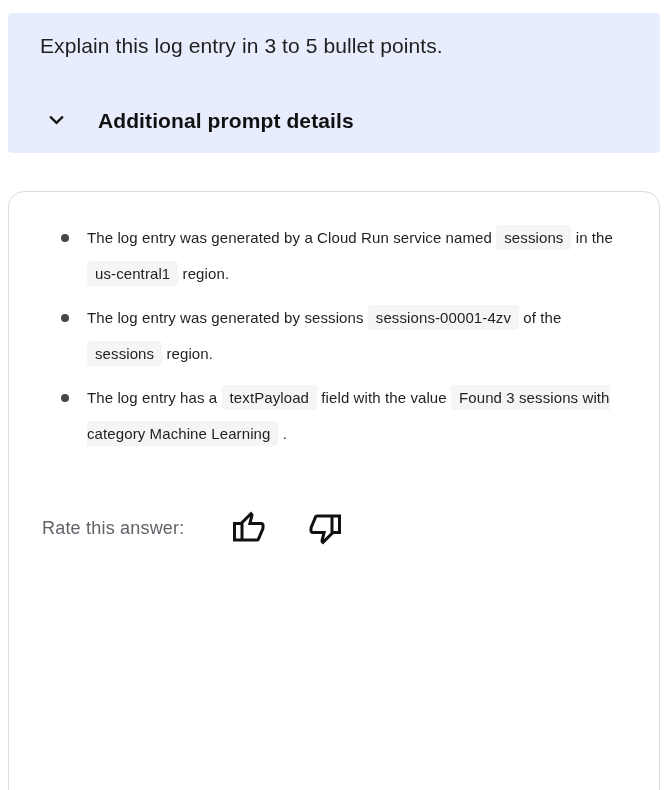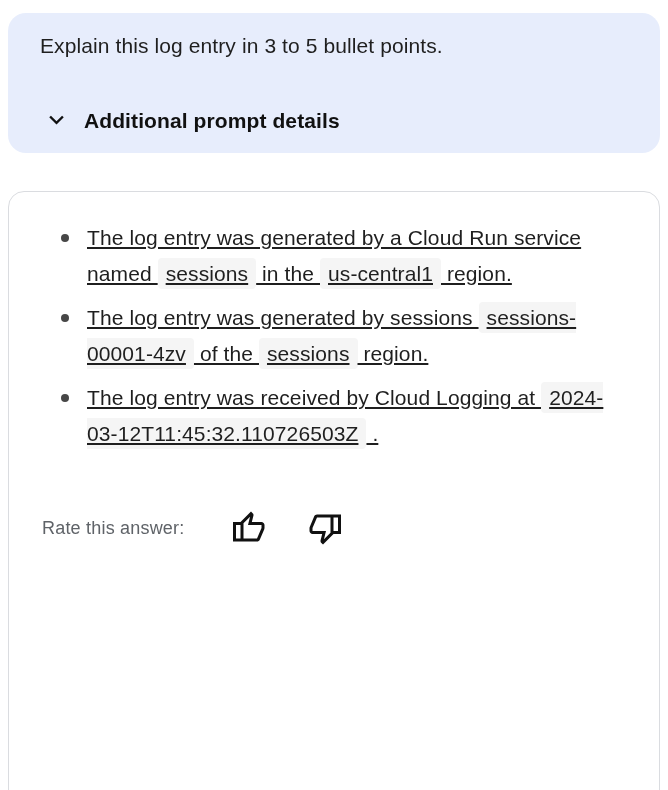--- a/index.html
+++ b/index.html
@@ -7,34 +7,34 @@
     margin: 0; padding: 0;
     width: 668px; height: 790px;
     background: #ffffff;
     overflow: hidden;
     font-family: "Liberation Sans", sans-serif;
     color: #1f1f1f;
   }
   .prompt-card {
     margin: 13px 8px 0 8px;
     background: var(--prompt-bg, #e7edfc);
-    border-radius: 18px;
+    border-radius: 4px;
     padding: 15px 32px 14px 32px;
   }
   .prompt-text {
     font-size: 21px;
     line-height: 36px;
     letter-spacing: 0.1px;
     color: #1f1f1f;
   }
   .details-toggle {
     margin: 42px 0 4px 2px;
     display: flex;
     align-items: center;
-    gap: 13px;
+    gap: 27px;
     cursor: pointer;
     background: none;
     border: none;
     padding: 0;
   }
   .details-toggle .chev { width: 29px; height: 29px; display: block; }
   .details-label {
     font-size: 21px;
     font-weight: 700;
     letter-spacing: 0.1px;
@@ -49,25 +49,24 @@
     min-height: 620px;
   }
   ul.bullets {
     list-style: none;
     margin: 0;
     padding: 0 0 0 14px;
   }
   ul.bullets li {
     position: relative;
     padding-left: 33px;
-    font-size: 21px;
+    font-size: 15px;
     line-height: 36px;
     letter-spacing: 0.1px;
     margin-bottom: 8px;
-    text-decoration: underline;
   }
   ul.bullets li::before {
     content: "";
     position: absolute;
     left: 7px;
     top: 14px;
     width: 8px;
     height: 8px;
     border-radius: 50%;
     background: #474747;
@@ -118,21 +117,21 @@
       </svg>
     </span>
     <span class="details-label">Additional prompt details</span>
   </button>
 </div>
 
 <div class="answer-card">
   <ul class="bullets">
       <li><span>The log entry was generated by a Cloud Run service named </span><span class="chip">sessions</span><span> in the </span><span class="chip">us-central1</span><span> region.</span></li>
       <li><span>The log entry was generated by sessions </span><span class="chip">sessions-00001-4zv</span><span> of the </span><span class="chip">sessions</span><span> region.</span></li>
-      <li><span>The log entry was received by Cloud Logging at </span><span class="chip">2024-03-12T11:45:32.110726503Z</span><span> .</span></li>
+      <li><span>The log entry has a </span><span class="chip">textPayload</span><span> field with the value </span><span class="chip">Found 3 sessions with category Machine Learning</span><span> .</span></li>
     </ul>
 
   <div class="rate-row">
     <span class="rate-label">Rate this answer:</span>
     <span class="thumb-buttons">
       <button class="thumb-btn">
         <span>
           <svg viewBox="0 -960 960 960" fill="#111111" aria-hidden="true">
             <path d="M720-120H280v-520l280-280 50 50q7 7 11.5 19t4.5 23v14l-44 174h258q32 0 56 24t24 56v80q0 7-2 15t-4 15L794-168q-9 20-30 34t-44 14Zm-360-80h360l120-280v-80H480l54-220-174 174v406Zm0-406v406-406Zm-80-34v80H160v360h120v80H80v-520h200Z"></path>
           </svg>

